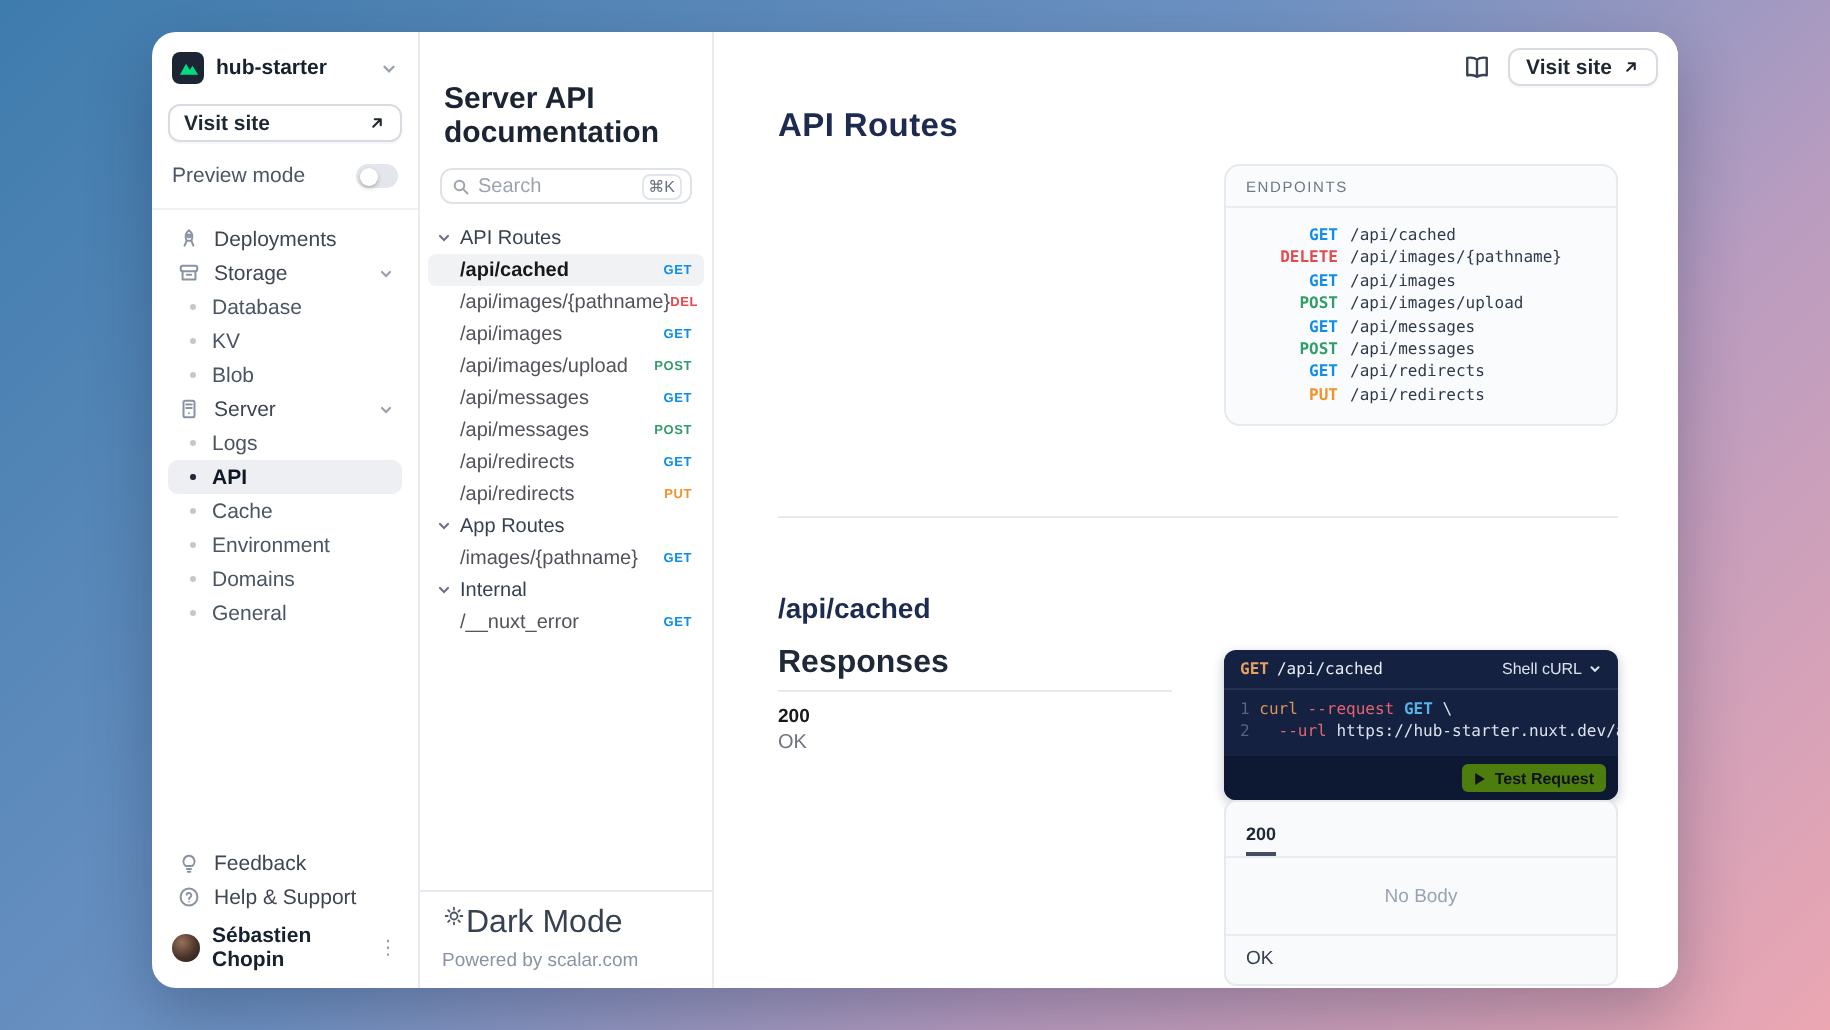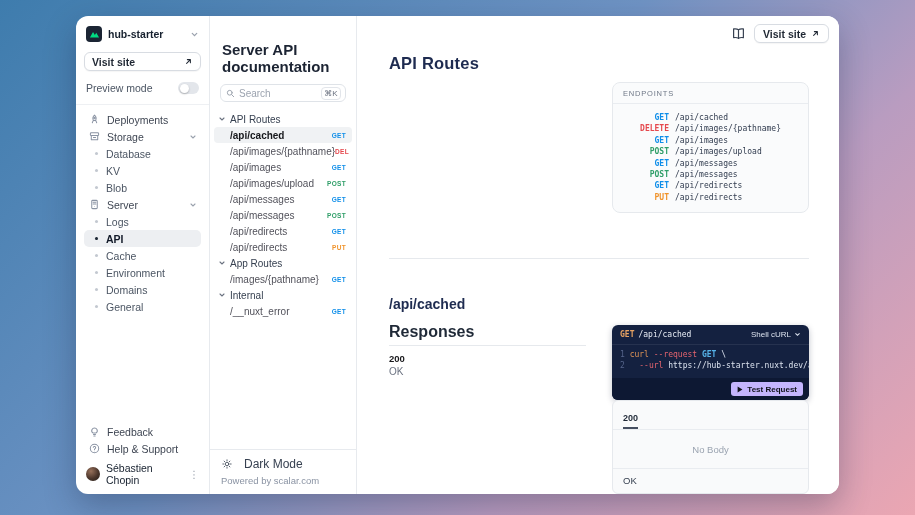--- a/index.html
+++ b/index.html
@@ -28,38 +28,38 @@
   .side-div{ border-top:1px solid #eef0f3; margin:10px -8px 6px; }
   .nav-row{ height:17px; display:flex; align-items:center; gap:7px; padding:0 4px; border-radius:5px; }
   .nicon{ width:12px; display:flex; justify-content:center; color:#8a93a3; flex:0 0 12px; }
   .nav-sub{ height:17px; display:flex; align-items:center; gap:8px; padding:0 4px 0 11px; border-radius:5px; color:#4b5563; }
   .dot{ width:3px; height:3px; border-radius:50%; background:#c3c8d0; flex:0 0 3px; }
   .nav-sub.active{ background:#edeff2; color:#101827; font-weight:bold; }
   .nav-sub.active .dot{ background:#1f2937; width:3.5px; height:3.5px; }
   .spacer{ flex:1; }
   .user-row{ margin-top:5px; display:flex; align-items:center; gap:6px; padding:0 2px; }
   .avatar{ width:14px; height:14px; border-radius:50%; background:radial-gradient(circle at 35% 30%, #97705a 0%, #4a352b 55%, #211a16 100%); flex:0 0 14px; }
-  .user-name{ font-weight:normal; color:#16202e; }
+  .user-name{ font-weight:bold; color:#16202e; }
   .kebab{ margin-left:auto; color:#9aa1ad; font-size:10px; letter-spacing:0; }
 
   
   .explorer{ width:147px; flex:0 0 147px; border-right:1px solid var(--border); display:flex; flex-direction:column; }
   .ex-title{ padding:12px 12px 9px; font-size:15px; font-weight:bold; color:#1c2433;margin-top:13px; }
   .search{ margin:0 10px; height:18px; border:1px solid #dfe3e8; border-radius:6px; display:flex; align-items:center; gap:4px; padding:0 4px 0 5px; }
   .search .ph{ font-size:10px; color:#9ca3af; }
   .hotkey{ margin-left:auto; border:1px solid #e2e5ea; border-radius:4px; font-size:8px; color:#6b7280; padding:0 2.5px; line-height:11px; }
   .ex-list{ margin-top:9px; flex:1; overflow:hidden; font-size:10px; padding:0 4px; }
   .grp{ height:16px; display:flex; align-items:center; gap:4px; padding:0 4px; color:#374151; font-weight:500; }
   .grp .gchev{ color:#6b7280; display:flex; }
   .itm{ height:16px; display:flex; align-items:center; padding:0 6px 0 16px; color:#52525b; border-radius:4px; }
   .itm .badge{ margin-left:auto; font-size:6.5px; font-weight:bold; letter-spacing:.3px; }
   .itm.selected{ background:#f0f2f4; color:#16181c; font-weight:bold; }
   .m-get{ color:var(--get); } .m-del{ color:var(--del); } .m-post{ color:var(--post); } .m-put{ color:var(--put); }
   .ex-footer{ border-top:1px solid var(--border); padding:7px 11px 8px; }
-  .dm-row{ display:flex; align-items:center; gap:11px; font-size:12px; color:#374151; }
+  .dm-row{ display:flex; align-items:flex-start; gap:0; font-size:16px; color:#374151; }
   .dm-row .nicon{ color:#4b5563; }
   .powered{ margin-top:4px; font-size:9.5px; color:#8a93a3; }
 
   
   .main{ flex:1; position:relative; background:#fff; }
   .topbar{ position:absolute; top:8px; right:10px; display:flex; align-items:center; gap:9px; }
   .book{ color:#374151; display:flex; }
   .btn-visit2{ border:1px solid #d8dce2; border-radius:6px; height:19px; display:flex; align-items:center; gap:5px;
     padding:0 8px; font-size:10.5px; font-weight:bold; color:#1f2733; background:#fff; box-shadow:0 1px 1px rgba(0,0,0,.04); }
   .h1{ position:absolute; left:32px; top:38px; font-size:16.5px; font-weight:bold; color:#1e2b50; letter-spacing:.2px; }
@@ -80,21 +80,21 @@
     font-family:"DejaVu Sans Mono", monospace; font-size:8px; box-shadow:0 2px 6px rgba(10,20,50,.25); }
   .rc-head{ display:flex; align-items:center; padding:5px 8px; border-bottom:1px solid rgba(255,255,255,.08); color:#e8edf5; }
   .rc-method{ color:#e7a262; font-weight:bold; }
   .rc-path{ margin-left:4px; }
   .rc-client{ margin-left:auto; display:flex; align-items:center; gap:3px; font-family:"Liberation Sans",sans-serif; font-size:8px; color:#dbe2ee; }
   .rc-client .chev{ color:#dbe2ee; margin:0; }
   .rc-body{ padding:5px 8px 7px; line-height:10.5px; white-space:pre; overflow:hidden; color:#dbe2ee; }
   .ln{ color:#55648a; }
   .tok-cmd{ color:#df9355; } .tok-flag{ color:#e5646e; } .tok-mth{ color:#56b3e8; font-weight:bold; }
   .rc-foot{ background:#0d1833; padding:4px 6px; display:flex; justify-content:flex-end; }
-  .btn-test{ background:#c4b5fd; border-radius:3px; padding:2.5px 6px; display:flex; align-items:center; gap:4px;
+  .btn-test{ background:#4d7c0f; border-radius:3px; padding:2.5px 6px; display:flex; align-items:center; gap:4px;
     font-family:"Liberation Sans",sans-serif; font-size:8px; font-weight:bold; color:#10131a; }
   .play{ display:flex; color:#10131a; }
 
   .respcard{ position:absolute; left:255px; top:384px; width:197px; border:1px solid #e6e9ed; border-radius:6px; background:#f9fafb; overflow:hidden; }
   .tabs{ padding:6px 10px 0; border-bottom:1px solid #e9ecf0; }
   .tab{ display:inline-block; font-size:9px; font-weight:bold; color:#1f2937; padding-bottom:4px; border-bottom:2px solid #454e60; }
   .resp-empty{ height:39px; display:flex; align-items:center; justify-content:center; font-size:9.5px; color:#9aa3b0; border-bottom:1px solid #e9ecf0; }
   .resp-foot{ padding:6px 10px 7px; font-size:9.5px; color:#374151; }
 
   svg{ display:block; }

